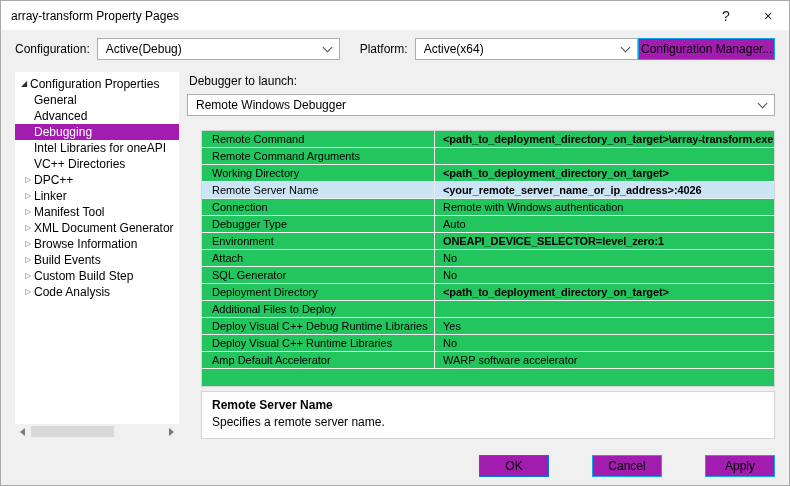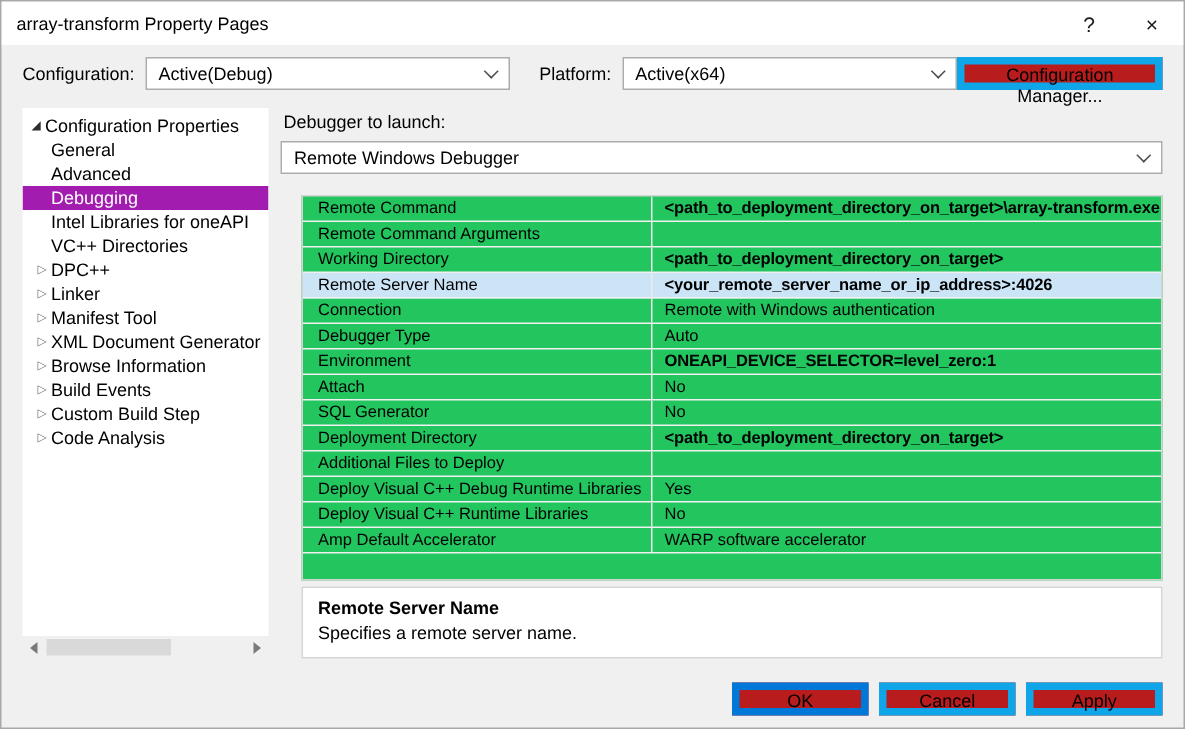--- a/index.html
+++ b/index.html
@@ -26,21 +26,21 @@
   .toolbar label { margin-right: 7px; }
   .combo {
     height: 22px; background: #ffffff; border: 1px solid #acacac;
     display: flex; align-items: center; padding: 0 8px; cursor: default;
     white-space: nowrap; overflow: hidden;
   }
   .chev { width: 7px; height: 7px; border-right: 1.5px solid #4d4d4d; border-bottom: 1.5px solid #4d4d4d; transform: rotate(45deg); margin-left: auto; margin-top: -4px; flex: none; }
   .combo-config { width: 252px; }
   .label-platform { margin-left: 20px; }
   .combo-platform { width: 232px; justify-content: space-between; }
-  .btn { height: 22px; background: #b91c1c; border: 5px solid #0ea5e9; font-family: "Liberation Sans", sans-serif; font-size: 12px; color:#000; }
+  .btn { height: 22px; background: #a21caf; border: 1px solid #0ea5e9; font-family: "Liberation Sans", sans-serif; font-size: 12px; color:#000; }
   .btn-cfgmgr { width: 142px; margin-left: auto; }
 
   
   .body { flex: 1; display: flex; padding: 4px 14px 8px 14px; gap: 8px; min-height: 0; }
 
   
   .tree-panel { width: 164px; flex: none; display: flex; flex-direction: column; }
   .tree { flex: 1; background: #ffffff; padding-top: 4px; overflow: hidden; }
   .tree-row { height: 16px; display: flex; align-items: center; white-space: nowrap; cursor: default; font-size: 12px; }
   .tree-root { padding-left: 3px; }
@@ -66,21 +66,21 @@
   .prop-row.selected { background: #cbe4f6; }
   .prop-name { width: 232px; flex: none; padding-left: 10px; display: flex; align-items: center; white-space: nowrap; overflow: hidden; }
   .prop-value { flex: 1; padding-left: 8px; border-left: 1px solid #ececec; display: flex; align-items: center; white-space: nowrap; overflow: hidden; }
   .prop-value.bold { font-weight: bold; letter-spacing: -0.1px; }
 
   .desc-box { margin: 4px 0 0 14px; border: 1px solid #d4d4d4; background: #ffffff; padding: 6px 10px; height: 48px; flex: none; }
   .desc-title { font-weight: bold; margin-bottom: 3px; }
 
   
   .footer { height: 38px; flex: none; display: flex; align-items: center; justify-content: flex-end; gap: 7px; padding-right: 14px; }
-  .btn-footer { width: 91px; }
+  .btn-footer { width: 70px; margin-left: 36px; }
   .btn-primary { border-color: #0078d7; }
 </style>
 </head>
 <body>
 
 <div class="window">
 
   <div class="titlebar">
     <span class="title">array-transform Property Pages</span>
     <div class="titlebar-controls">

